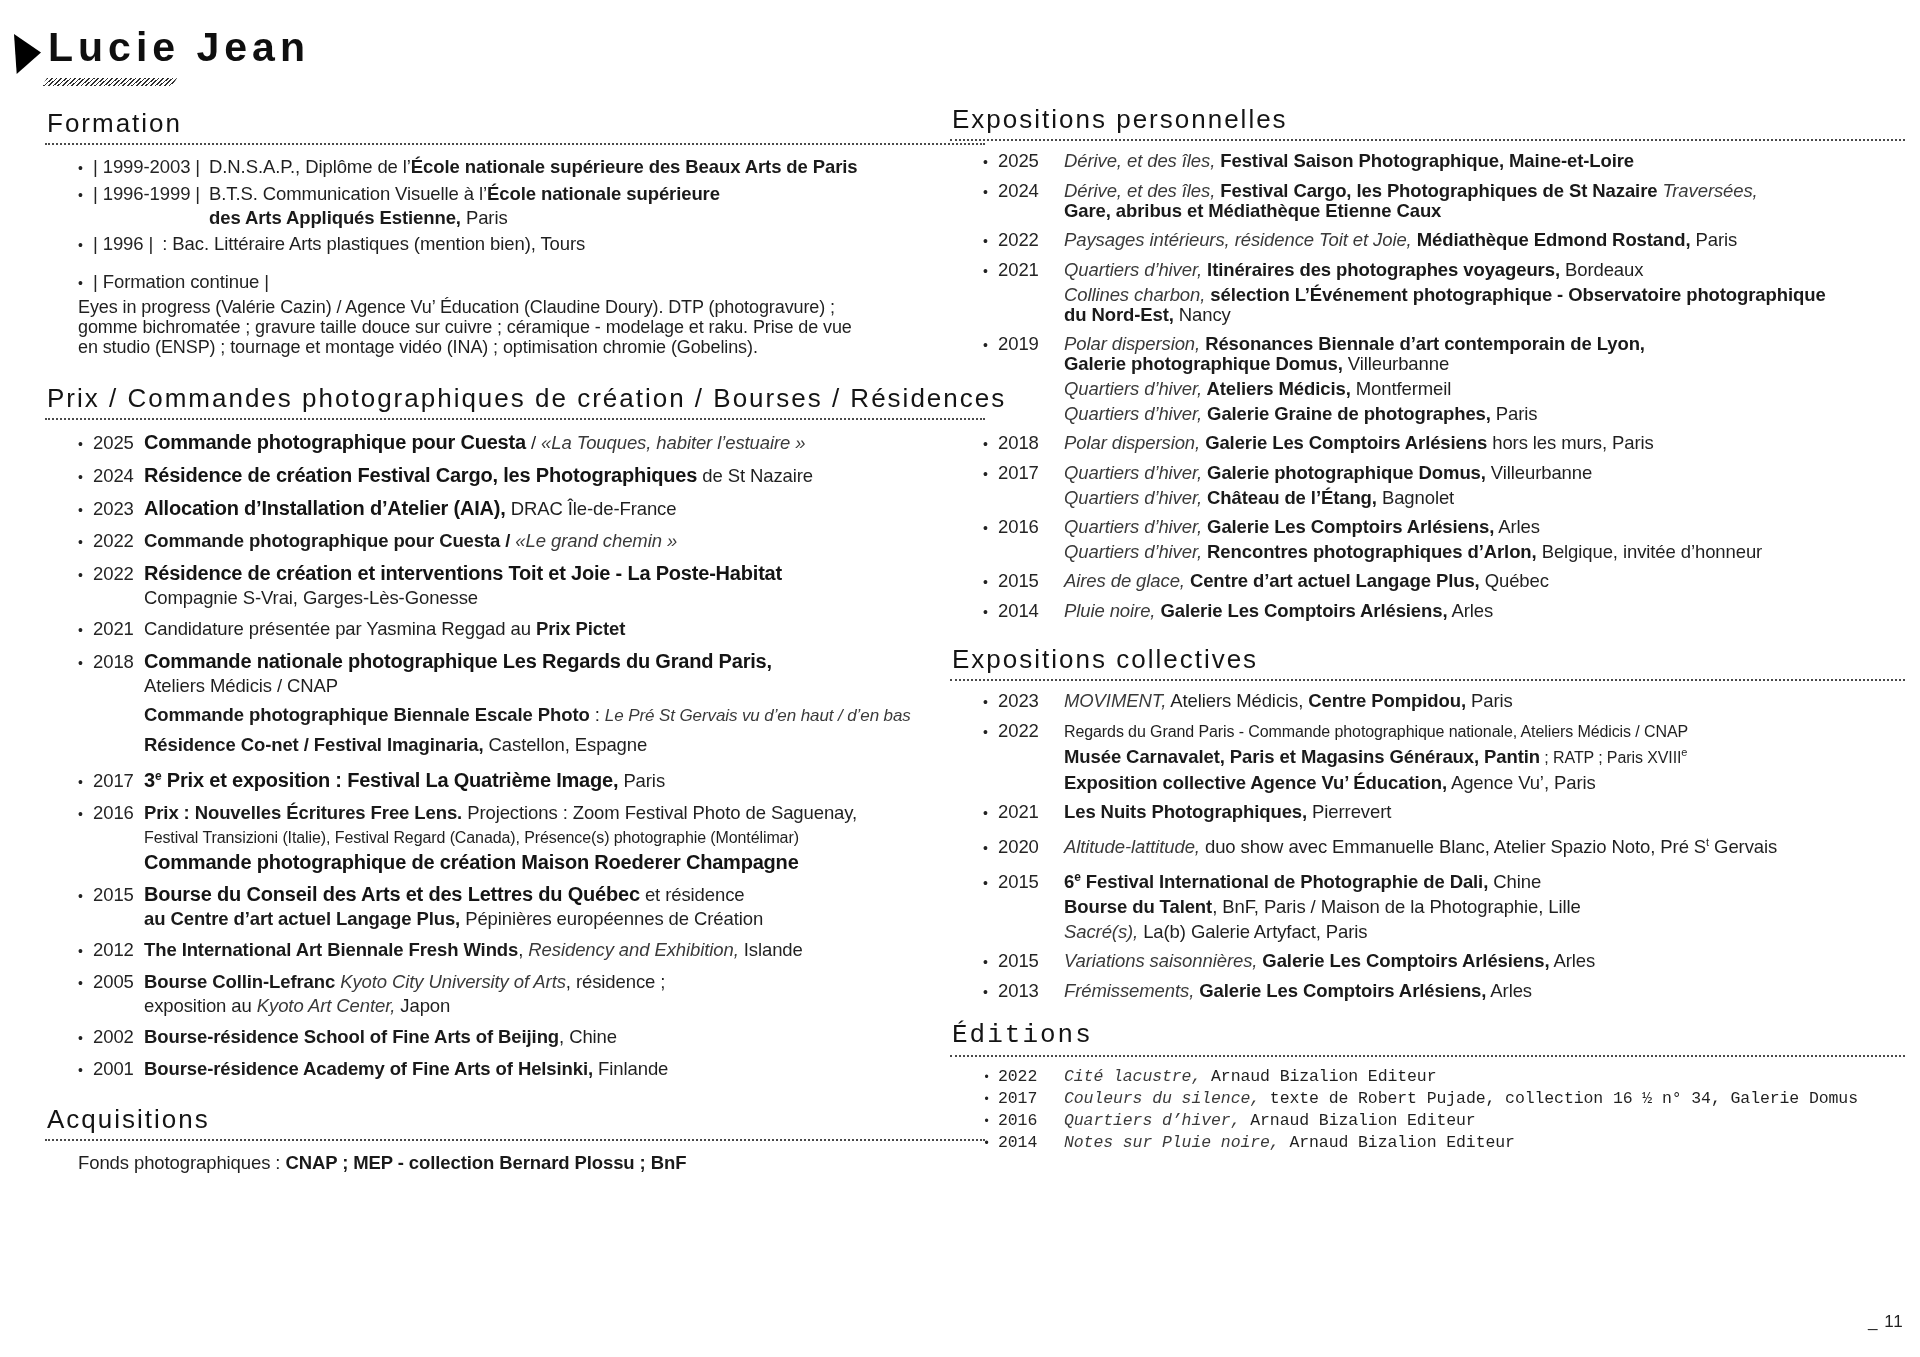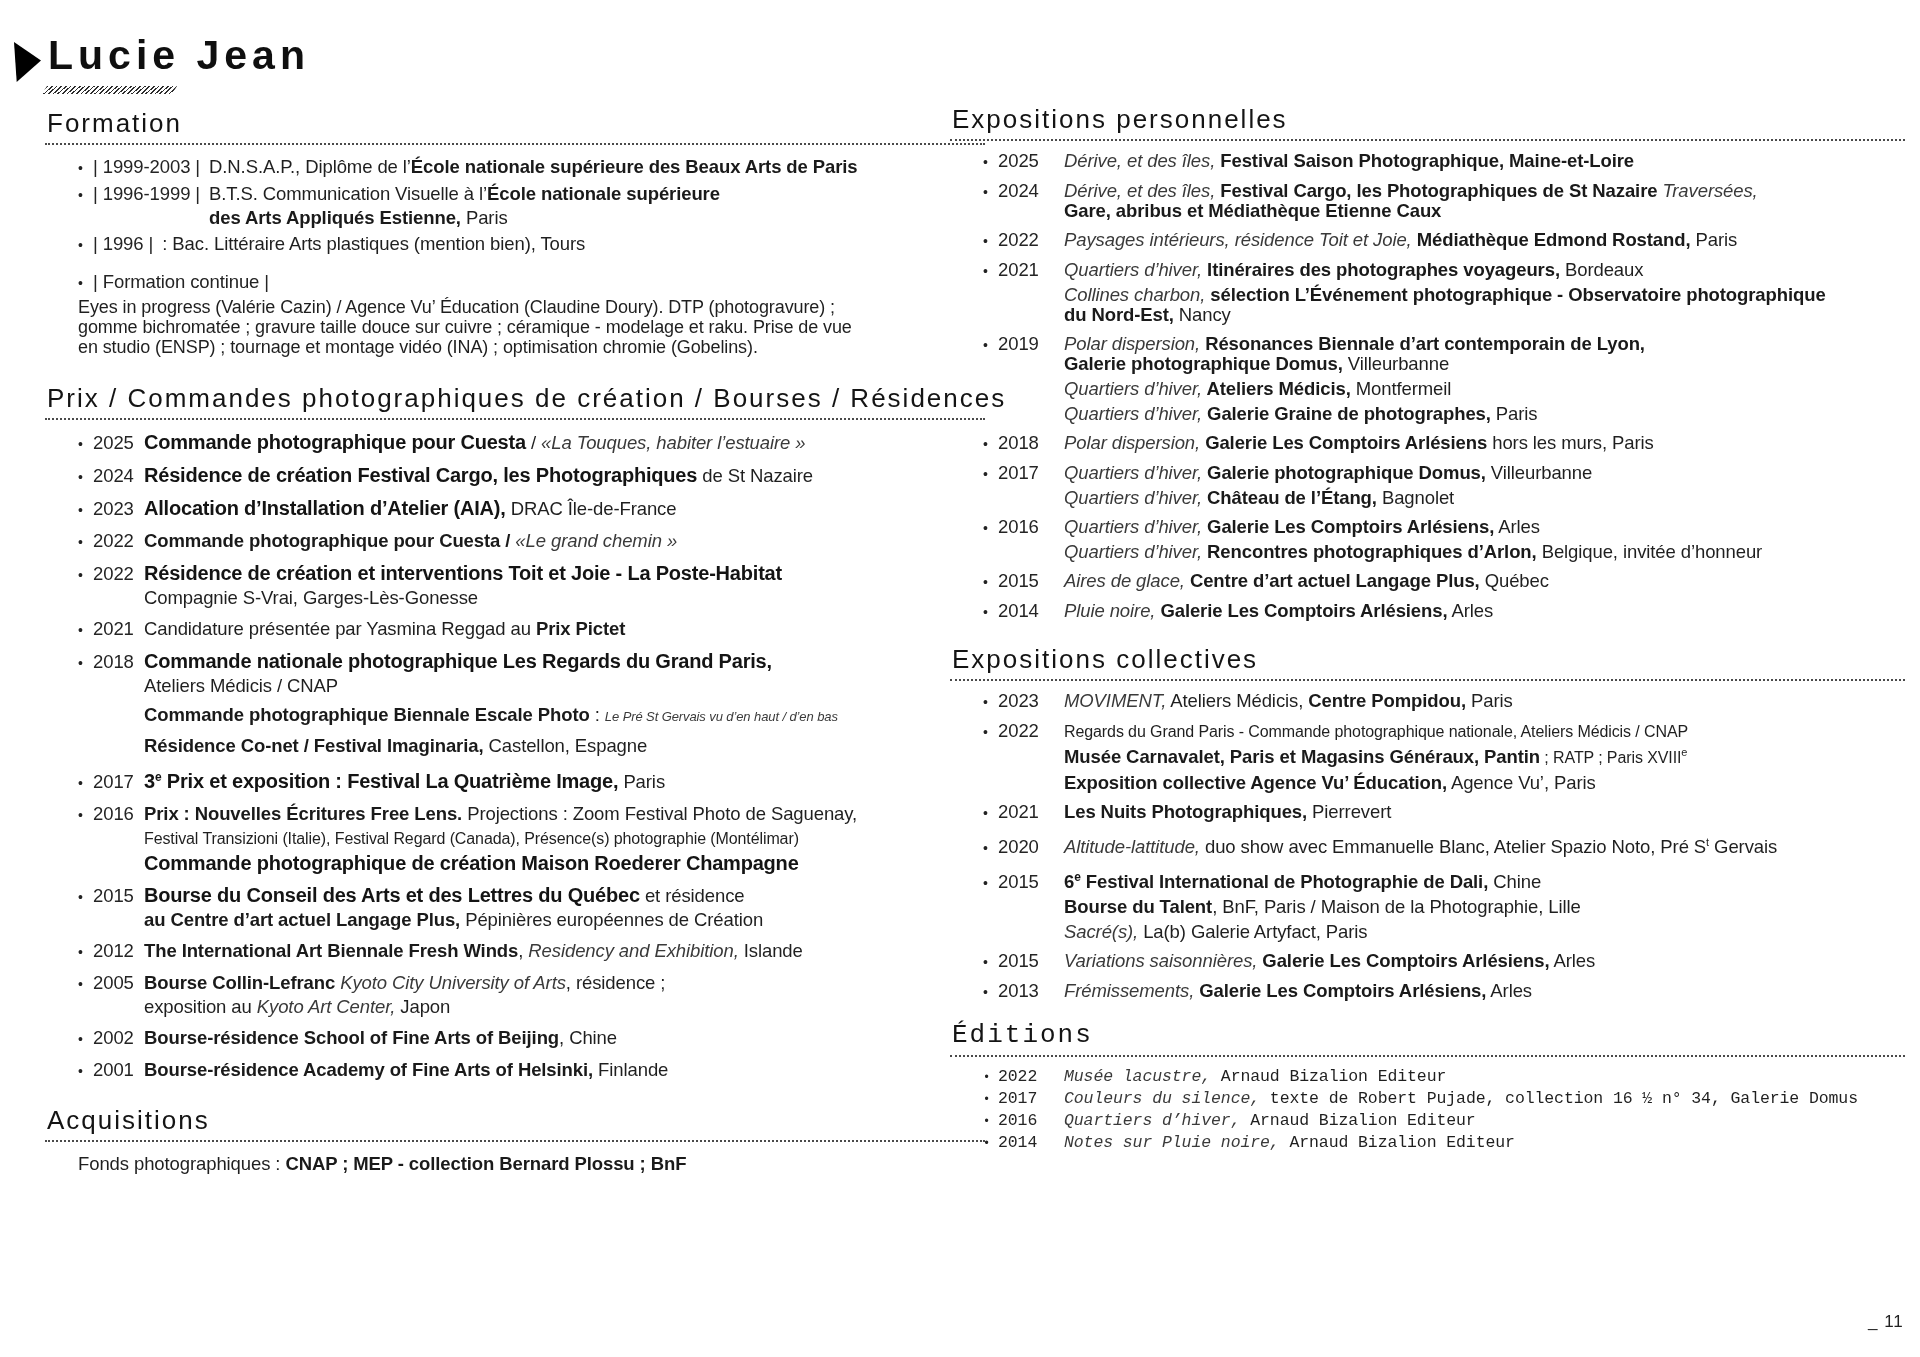--- a/index.html
+++ b/index.html
@@ -1,21 +1,21 @@
 <!DOCTYPE html>
 <html><head>
 <meta charset="utf-8">
 <style>
   html,body{margin:0;padding:0;}
   body{
     width:1920px;height:1357px;position:relative;background:#ffffff;
     font-family:"Liberation Sans", sans-serif;color:#1f1f1f;overflow:hidden;
   }
   
-  .brand{position:absolute;left:48px;top:32px;}
+  .brand{position:absolute;left:48px;top:24px;}
   .tri{position:absolute;left:-34px;top:10px;width:27px;height:40px;background:#000;
        clip-path:polygon(0 0,100% 46%,10% 100%);}
   h1.name{margin:0;font-size:41px;font-weight:700;letter-spacing:5px;color:#0f0f0f;white-space:nowrap;}
   .hatch{margin-top:7px;margin-left:-6px;width:130px;height:8px;
          background:repeating-linear-gradient(115deg,#2e2e2e 0 1.6px,#ffffff 1.6px 4.2px);
          transform:skewX(-32deg);transform-origin:left bottom;}
   
   .col{position:absolute;}
   .col-left{left:45px;top:108px;width:940px;font-size:18.5px;line-height:24px;letter-spacing:-0.1px;}
   .col-right{left:950px;top:104px;width:955px;font-size:18.5px;line-height:20px;letter-spacing:-0.1px;}
@@ -42,21 +42,21 @@
   .sec-prix .row{margin-bottom:7px;}
   .sec-acq .row{font-size:18.5px;}
   .sec-perso .row,.sec-coll .row{margin-bottom:9px;}
   .sec-ed .row{margin-bottom:1px;font-size:16.5px;line-height:19px;}
   .sec-ed .bullet{font-size:12px;}
   
   .s-r{}
   .s-b{font-weight:700;font-size:20px;letter-spacing:-0.2px;color:#141414;}
   .s-sb{font-weight:700;color:#1a1a1a;}
   .s-i{font-style:italic;color:#3a3a3a;}
-  .s-si{font-style:italic;font-size:13px;color:#3a3a3a;margin-top:12px;}
+  .s-si{font-style:italic;font-size:17px;color:#3a3a3a;margin-top:12px;}
   .s-sm{font-size:16px;}
   .s-sup{font-size:11px;vertical-align:super;}
   .s-bsup{font-weight:700;font-size:12px;vertical-align:super;color:#141414;}
   .s-gap{display:block;height:5px;}
   
   .pageno{position:absolute;left:1868px;top:1312px;font-size:17px;letter-spacing:1px;color:#222;}
 </style>
 </head>
 <body>
 
@@ -279,21 +279,21 @@
         </div>
       </div>
   </section>
 
   <section class="sec sec-ed">
     <h2 class="stitle">Éditions</h2>
     <div class="rows">
         <div class="row">
           <span class="bullet">•</span>
           <span class="year">2022</span>
-          <div class="etext"><span class="s-i">Musée lacustre,</span><span class="s-r"> Arnaud Bizalion Editeur</span></div>
+          <div class="etext"><span class="s-i">Cité lacustre,</span><span class="s-r"> Arnaud Bizalion Editeur</span></div>
         </div>
         <div class="row">
           <span class="bullet">•</span>
           <span class="year">2017</span>
           <div class="etext"><span class="s-i">Couleurs du silence,</span><span class="s-r"> texte de Robert Pujade, collection 16 ½ n° 34, Galerie Domus</span></div>
         </div>
         <div class="row">
           <span class="bullet">•</span>
           <span class="year">2016</span>
           <div class="etext"><span class="s-i">Quartiers d’hiver,</span><span class="s-r"> Arnaud Bizalion Editeur</span></div>

